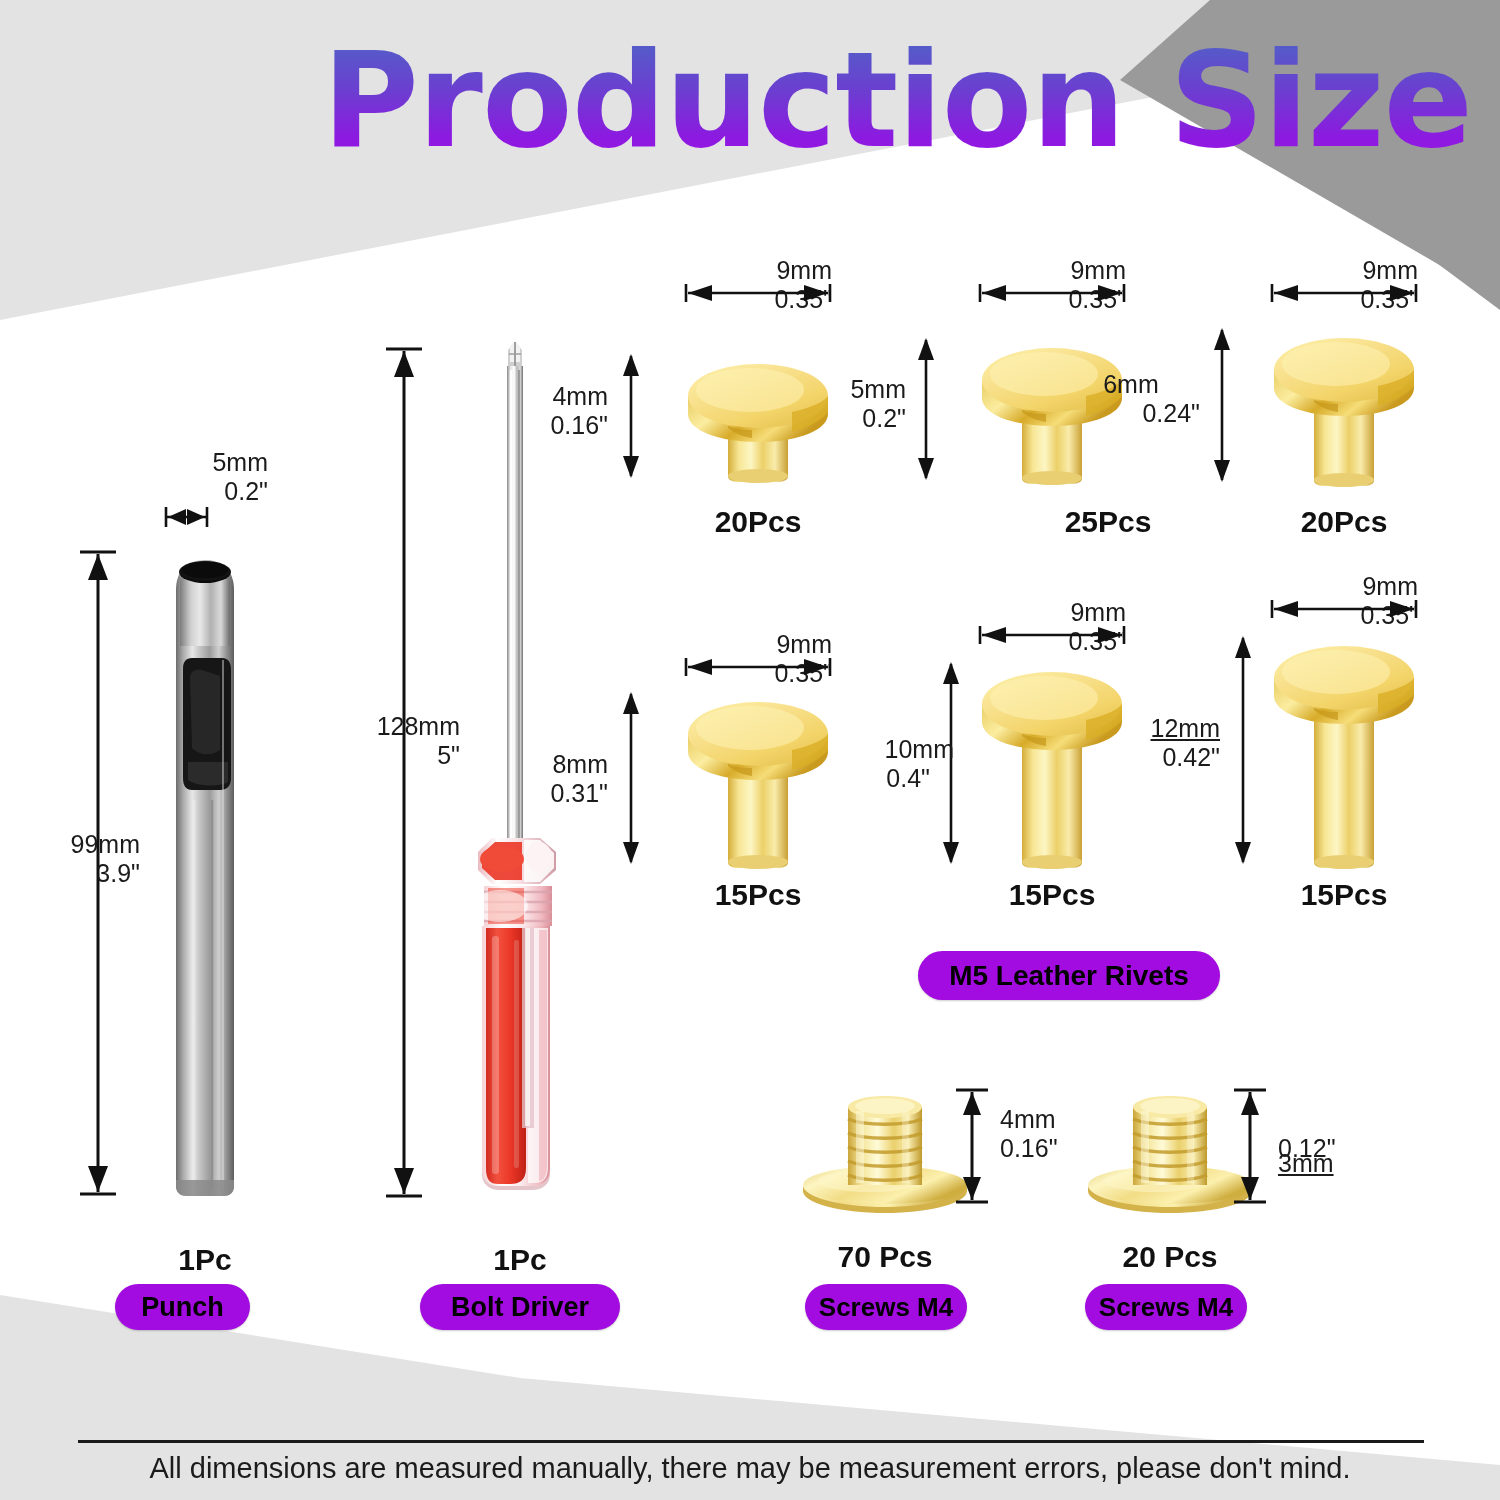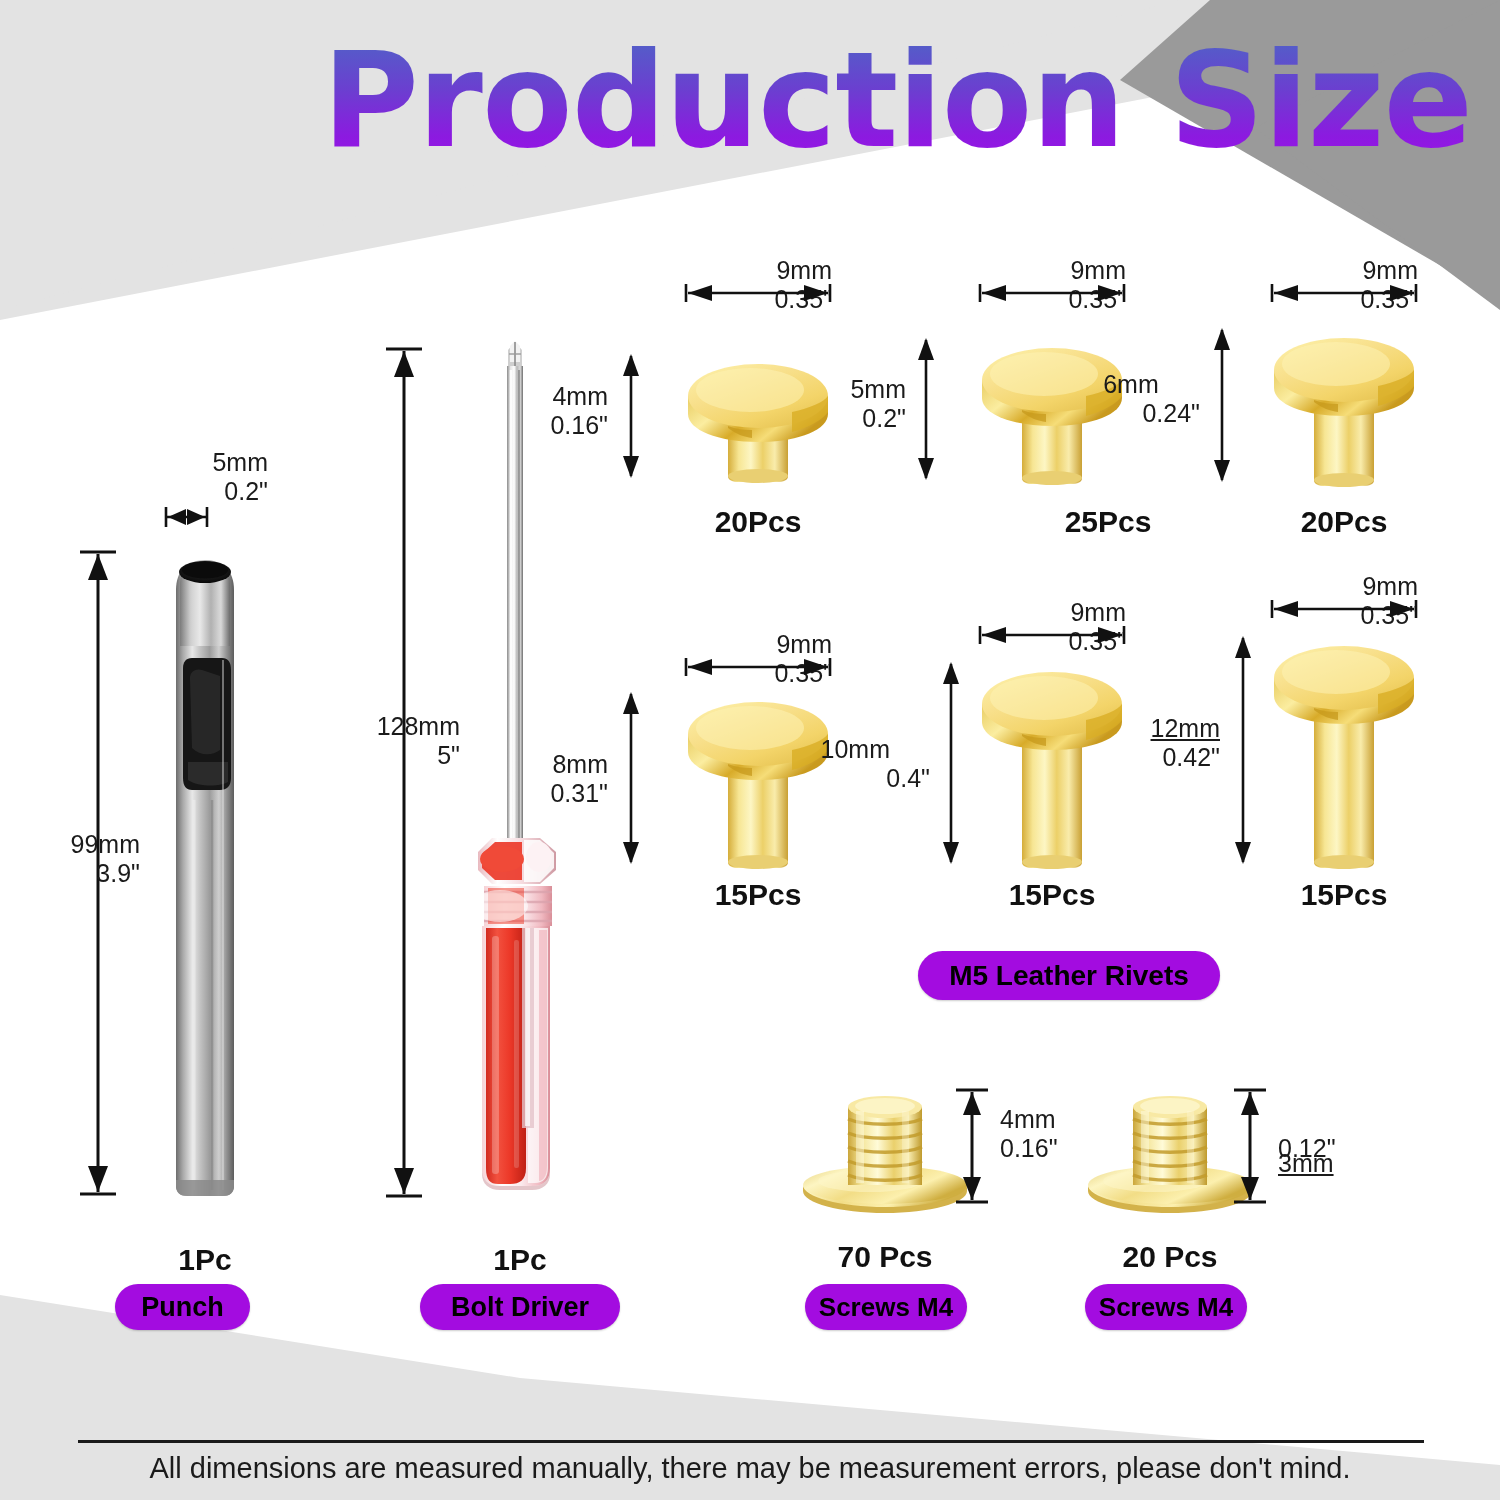--- a/index.html
+++ b/index.html
@@ -409,21 +409,21 @@
     <line x1="148" y1="2" x2="148" y2="20" stroke="#111" stroke-width="2.6"></line>
     <line x1="6" y1="11" x2="146" y2="11" stroke="#111" stroke-width="2.6"></line>
     <polygon points="6,11 30,3 30,19" fill="#111"></polygon>
     <polygon points="146,11 122,3 122,19" fill="#111"></polygon>
   </svg>
   <svg class="prod" style="left:938px; top:660px; width:26px; height:206px;" viewBox="0 0 26 206">
     <line x1="13" y1="4" x2="13" y2="202" stroke="#111" stroke-width="2.6"></line>
     <polygon points="13,2 5,24 21,24" fill="#111"></polygon>
     <polygon points="13,204 5,182 21,182" fill="#111"></polygon>
   </svg>
-  <div class="dimtxt right" style="left:738px; top:735px; width:152px;">10mm</div>
+  <div class="dimtxt right" style="left:802px; top:735px; width:152px;">10mm</div>
   <div class="dimtxt right" style="left:778px; top:764px; width:152px;">0.4"</div>
   <svg class="prod" style="left:966px; top:660px; width:172px; height:210px;" viewBox="0 0 172 210">
     <path d="M56,74 L116,74 L116,202 C116,206 112,208 104,208 L68,208 C60,208 56,206 56,202 Z" fill="url(#gPost)"></path>
     <ellipse cx="86" cy="202" rx="30" ry="7" fill="#e9cf72"></ellipse>
     <path d="M16,44 L156,44 L156,62 C156,78 126,90 86,90 C46,90 16,78 16,62 Z" fill="url(#gCapRim)"></path>
     <ellipse cx="86" cy="44" rx="70" ry="32" fill="url(#gCapTop)"></ellipse>
     <ellipse cx="78" cy="38" rx="54" ry="22" fill="#fdf3b4" opacity="0.55"></ellipse>
     <path d="M120,60 C138,56 152,50 156,44 L156,60 C150,68 136,76 120,80 Z" fill="#d9ae24" opacity="0.8"></path>
     <path d="M56,76 C64,82 72,85 80,86 L80,78 C72,78 64,77 56,74 Z" fill="#c79a1c" opacity="0.75"></path>
   </svg>

